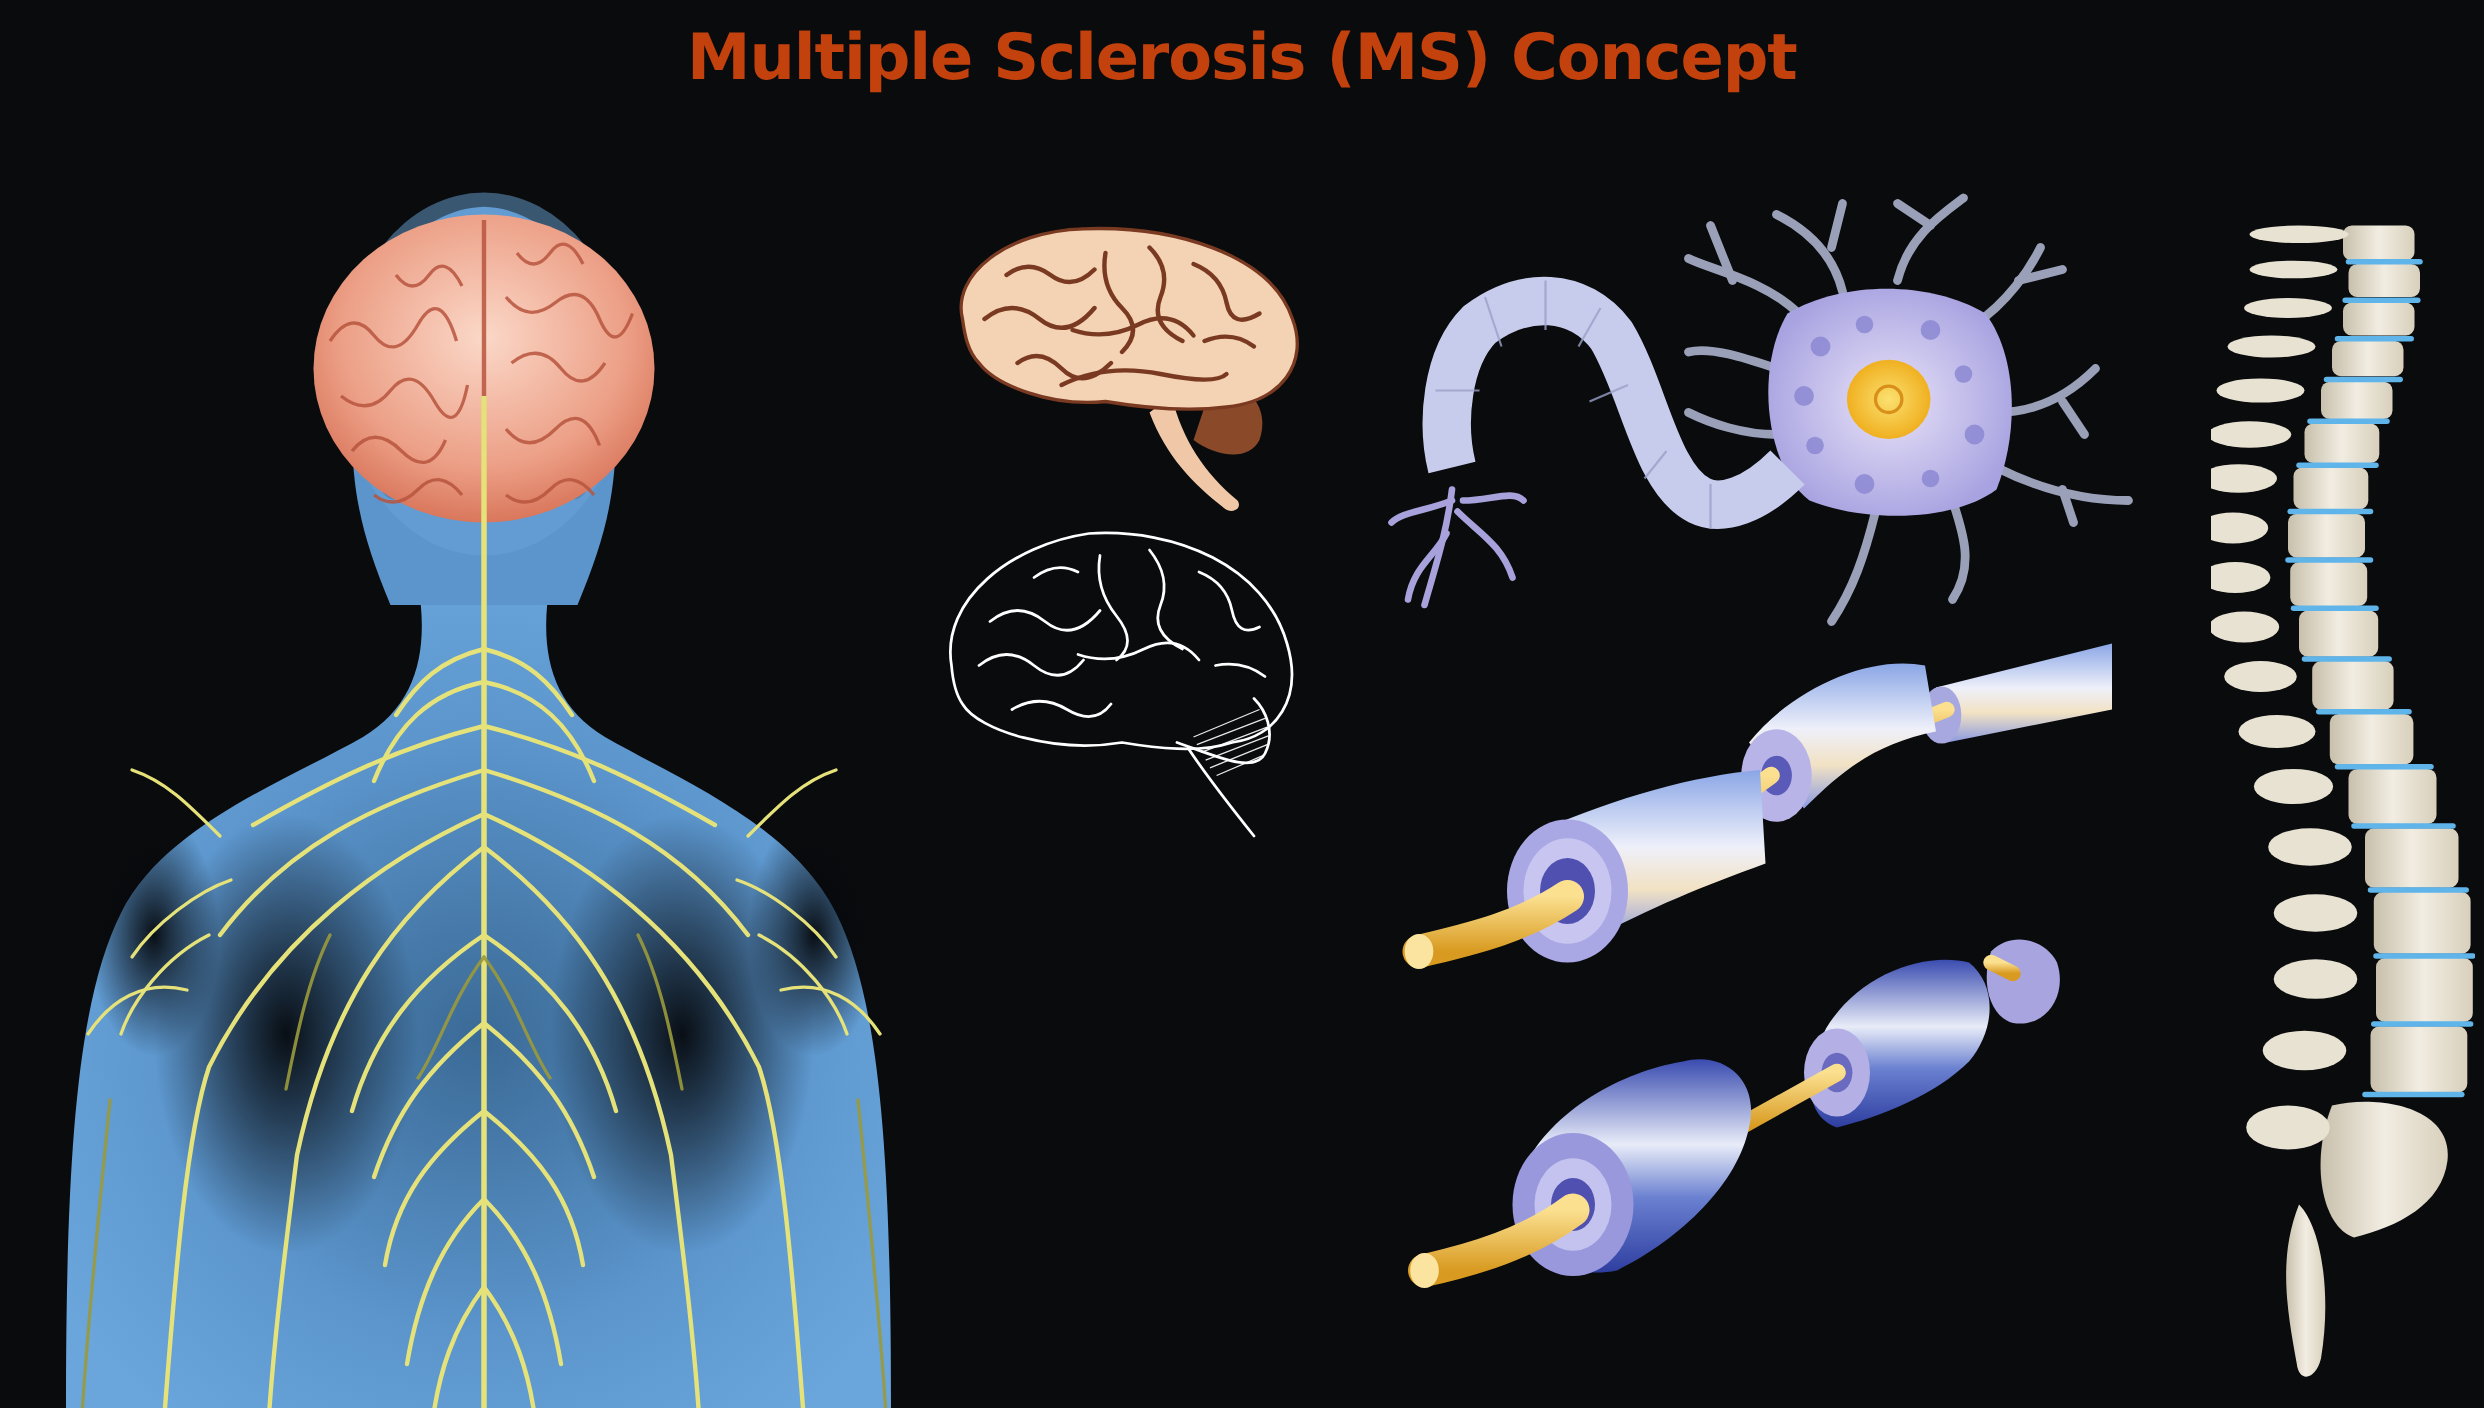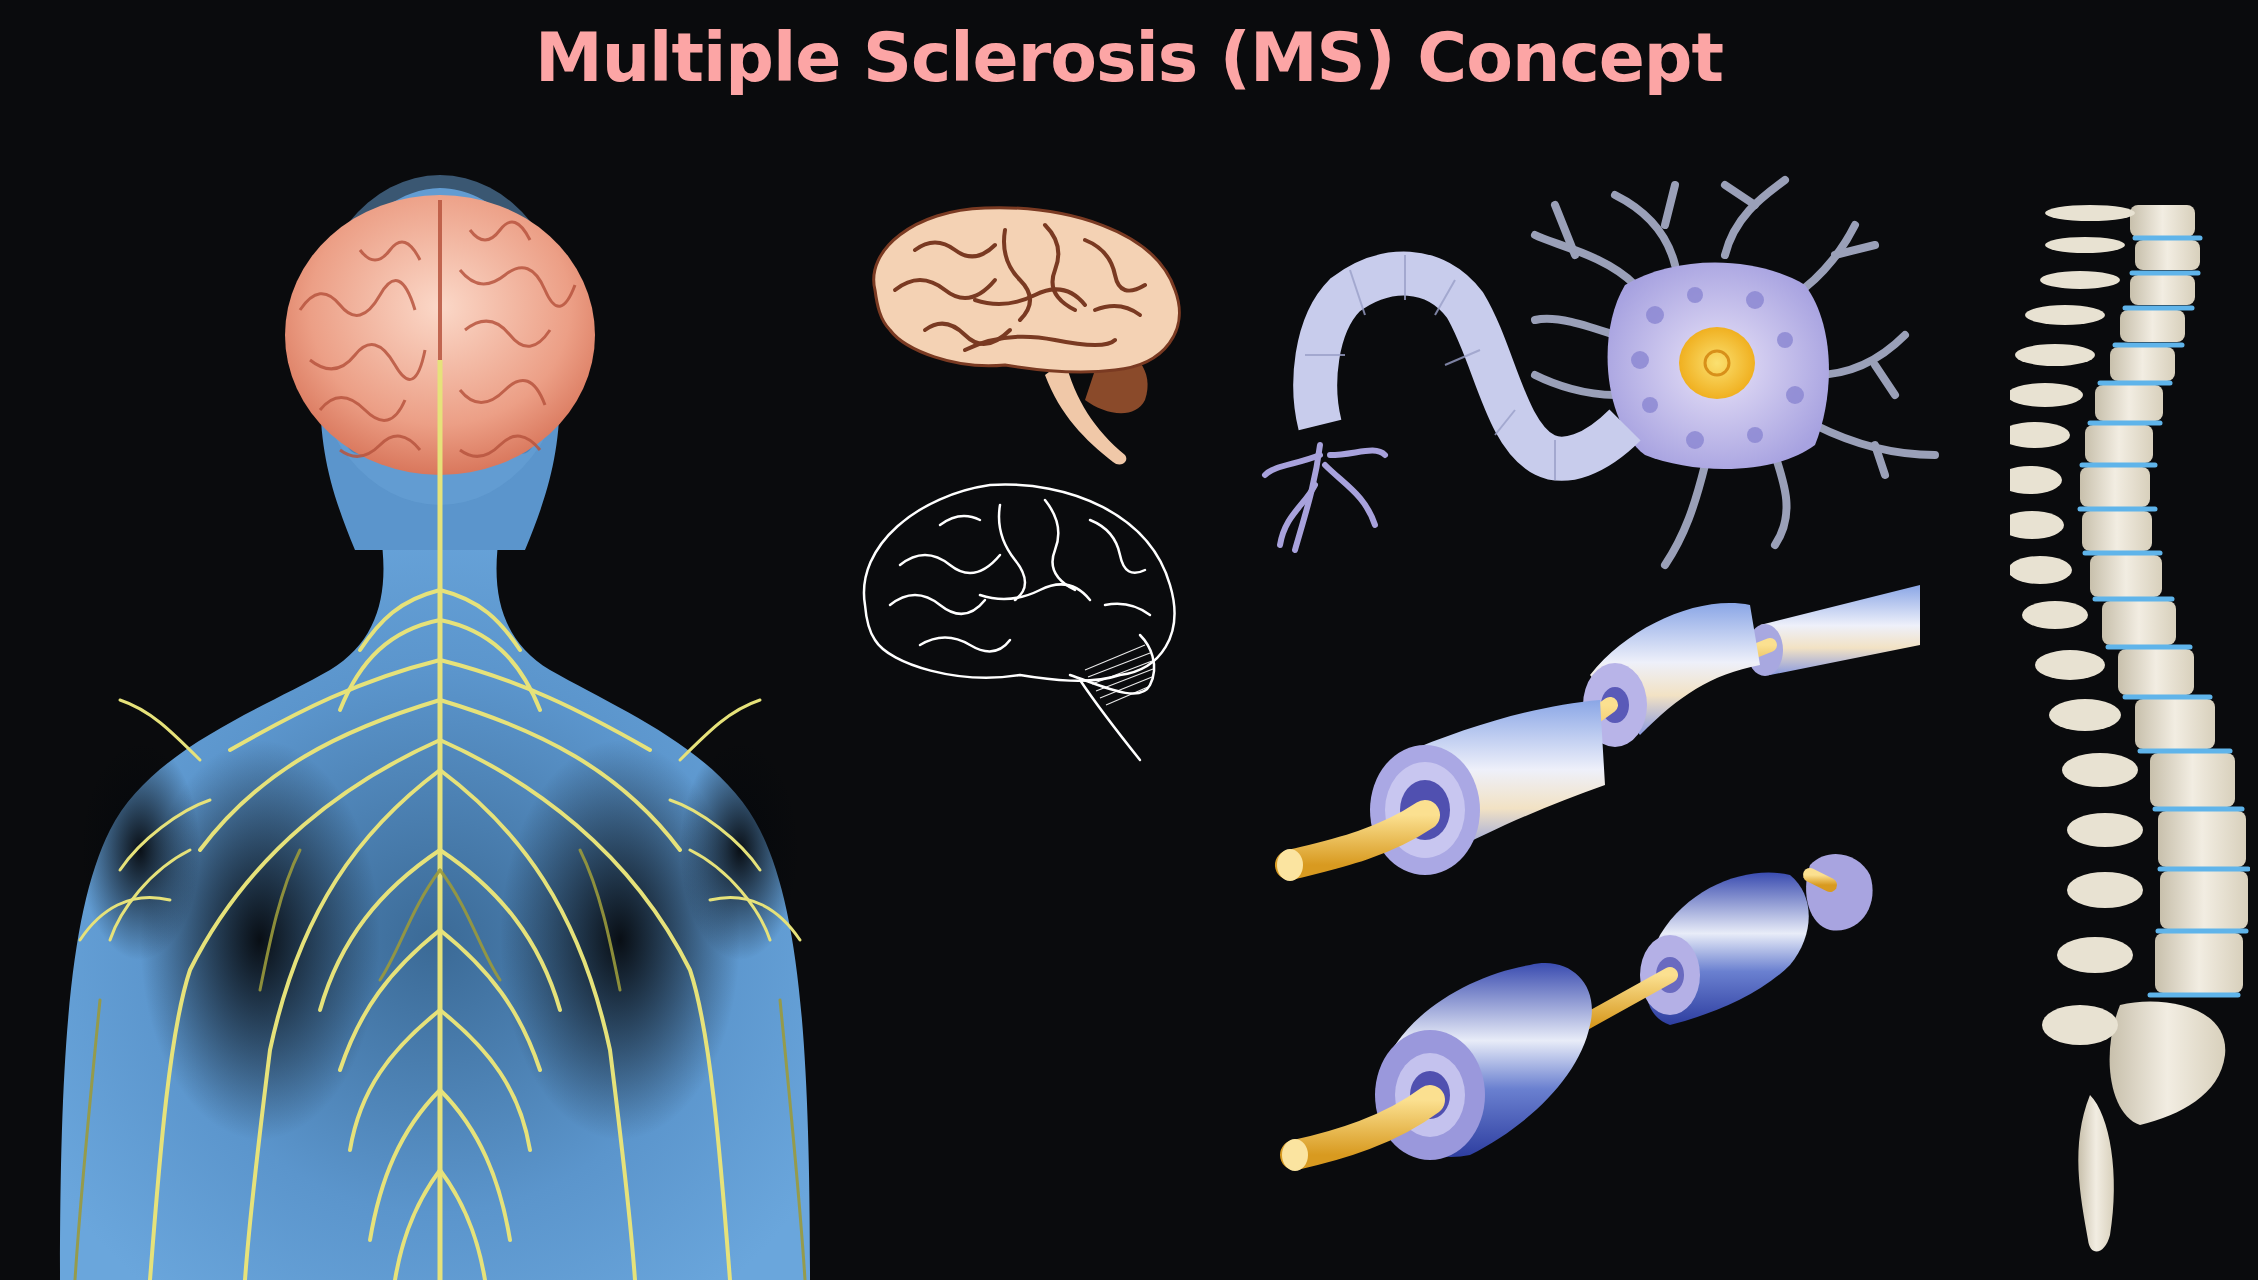--- a/index.html
+++ b/index.html
@@ -4,22 +4,22 @@
 <style>
   html, body { margin: 0; padding: 0; }
   body {
     width: 2258px; height: 1280px; overflow: hidden;
     background: #0a0b0d;
     position: relative;
     font-family: "Liberation Sans", "DejaVu Sans", sans-serif;
   }
   .title {
     position: absolute; left: 0; top: 18px; width: 2258px;
-    text-align: center; color: #fca5a5;
-    font-weight: bold; font-size: 68px; letter-spacing: -1px;
+    text-align: center; color: #c2410c;
+    font-weight: bold; font-size: 58px; letter-spacing: -1px;
     font-family: "DejaVu Sans", "Liberation Sans", sans-serif;
   }
   .panel { position: absolute; }
   svg { display: block; }
 </style>
 </head>
 <body>
 
 <div class="title">Multiple Sclerosis (MS) Concept</div>
 

